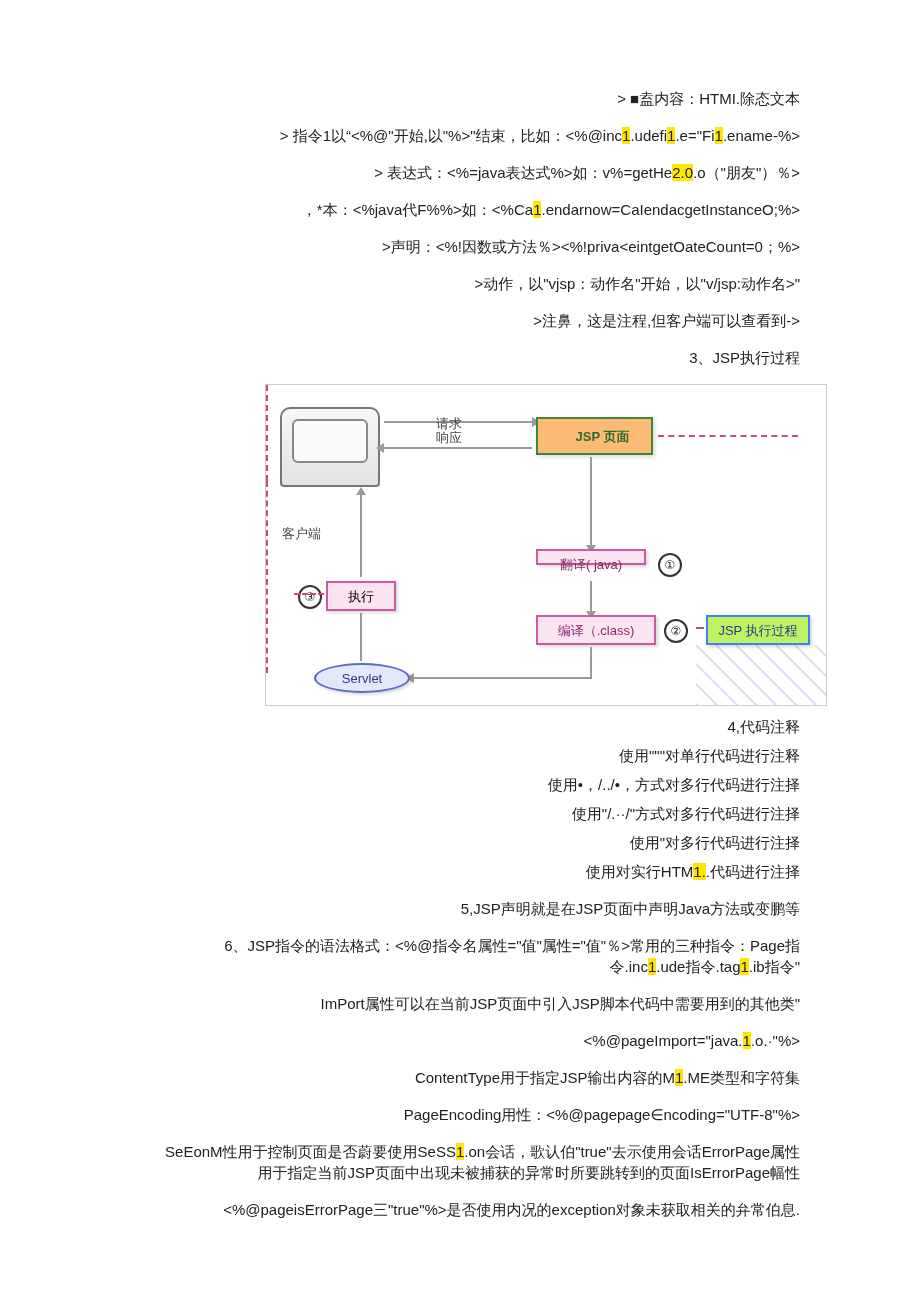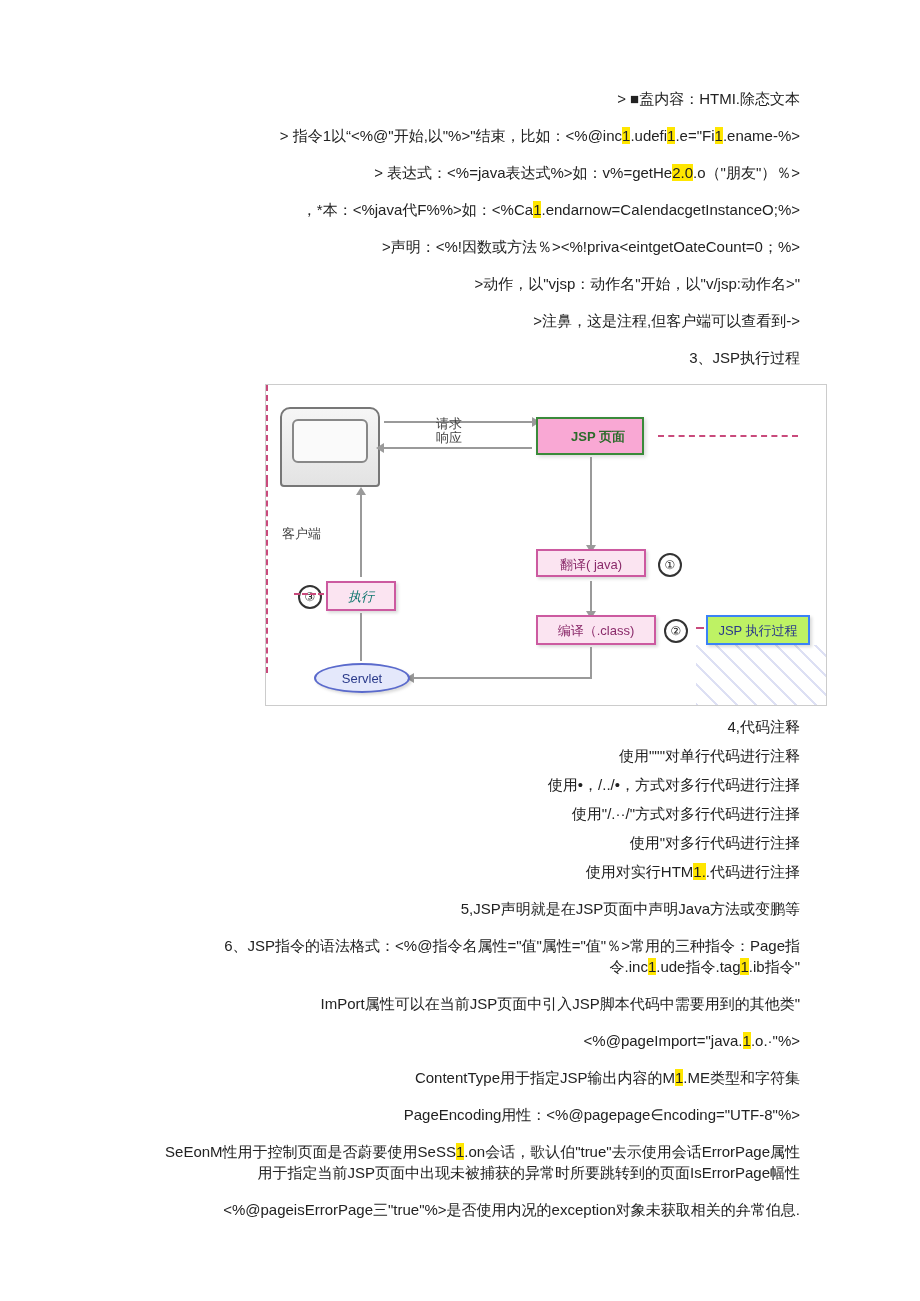--- a/index.html
+++ b/index.html
@@ -42,40 +42,39 @@
   .monitor {
     left: 14px; top: 22px; width: 100px; height: 80px;
     border: 2px solid #777; border-radius: 10px 10px 4px 4px;
     background: linear-gradient(#f6f6f6,#e3e3e3);
   }
   .monitor::after {
     content:""; position:absolute; left:10px; top:10px; right:10px; bottom:22px;
     border:2px solid #888; border-radius:6px; background:#fafafa;
   }
   .jspPage {
-    left: 270px; top: 32px; width: 108px; height: 38px; line-height: 36px;
-    border: 2px solid #3a8a3a; background: #f9a8d4; color:#2b6b2b; font-weight:bold;
+    left: 270px; top: 32px; width: 117px; height: 38px; line-height: 36px;
+    border: 2px solid #3a8a3a; background: #fdba74; color:#2b6b2b; font-weight:bold;
     box-shadow: 2px 2px 4px rgba(0,0,0,.15);
     padding-left: 16px;
   }
   .translate {
-    left: 270px; top: 164px; width: 110px; height: 28px; line-height: 28px;
+    left: 270px; top: 164px; width: 110px; height: 16px; line-height: 28px;
     border: 2px solid #cc5aa0; background: #fbe4f1; color:#8a2a6a;
     box-shadow: 2px 2px 3px rgba(0,0,0,.15);
   }
   .compile {
     left: 270px; top: 230px; width: 120px; height: 30px; line-height: 28px;
     border: 2px solid #cc5aa0; background: #fbe4f1; color:#8a2a6a;
     box-shadow: 2px 2px 3px rgba(0,0,0,.15);
   }
   .execute {
     left: 60px; top: 196px; width: 70px; height: 30px; line-height: 28px;
-    border: 2px solid #cc5aa0; background: #fbe4f1; color:#0f766e;
-    box-shadow: 2px 2px 3px rgba(0,0,0,.15);
-    font-style: italic;
+    border: 2px solid #cc5aa0; background: #fbe4f1; color:#000000;
+    box-shadow: 2px 2px 3px rgba(0,0,0,.15);
   }
   .servlet {
     left: 48px; top: 278px; width: 96px; height: 30px; line-height: 28px;
     border: 2px solid #5a6acc; background: #e4e8fb; color:#2a3a8a;
     border-radius: 50%;
     box-shadow: 2px 2px 3px rgba(0,0,0,.15);
   }
   .jspproc {
     left: 440px; top: 230px; width: 104px; height: 30px; line-height: 28px;
     border: 2px solid #3b82f6; background: #bef264; color:#2a3a8a;

